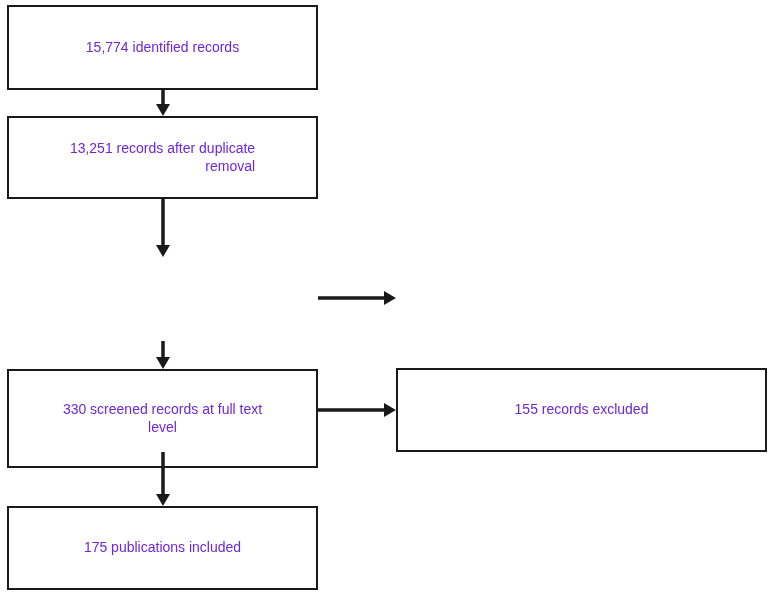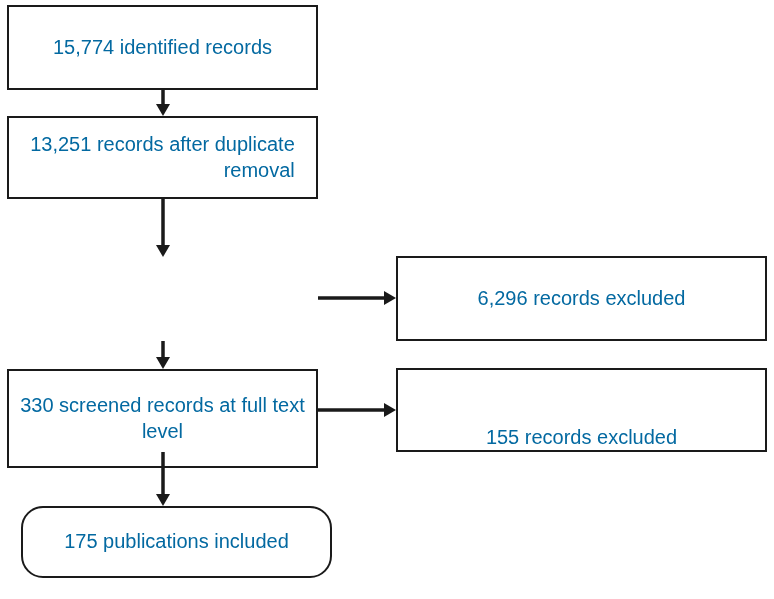--- a/index.html
+++ b/index.html
@@ -9,21 +9,21 @@
     font-family: "Liberation Sans", sans-serif;
   }
   .canvas { position: absolute; left: 0; top: 0; width: 774px; height: 599px; }
   .box {
     position: absolute; box-sizing: border-box;
     background: #ffffff; border: 2.5px solid #1a1a1a;
     display: flex; align-items: center; justify-content: center;
     text-align: center; padding: 0 8px;
   }
   .box .label {
-    font-size: 20px; line-height: 1.27; color: #0369a1;
+    font-size: 14px; line-height: 1.27; color: #6d28d9;
     white-space: pre-line;
   }
   svg.arrows {
     position: absolute; left: 0; top: 0;
     pointer-events: none;
   }
   svg.arrows line { stroke: #1a1a1a; stroke-width: 3.5; }
   svg.arrows polygon { fill: #1a1a1a; }
 </style>
 </head>
@@ -34,34 +34,31 @@
   <div class="box" style="left:7px; top:5px; width:311px; height:85px;">
     <span class="label">15,774 identified records</span>
   </div>
 
   <div class="box" style="left:7px; top:116px; width:311px; height:83px;text-align:right;">
     <span class="label">13,251 records after duplicate
 removal</span>
   </div>
 
 
-  <div class="box" style="left:396px; top:256px; width:371px; height:85px;">
-    <span class="label">6,296 records excluded</span>
-  </div>
 
   <div class="box" style="left:7px; top:369px; width:311px; height:99px;">
     <span class="label">330 screened records at full text
 level</span>
   </div>
 
-  <div class="box" style="left:396px; top:368px; width:371px; height:84px;align-items:flex-end;">
+  <div class="box" style="left:396px; top:368px; width:371px; height:84px;">
     <span class="label">155 records excluded</span>
   </div>
 
-  <div class="box" style="left:21px; top:506px; width:311px; height:72px;border-radius:22px;">
+  <div class="box" style="left:7px; top:506px; width:311px; height:84px;">
     <span class="label">175 publications included</span>
   </div>
 
   <svg class="arrows" width="774" height="599" viewBox="0 0 774 599">
 
     <g>
       <line x1="163" y1="90" x2="163" y2="105"></line>
       <polygon points="163,116 156,104 170,104"></polygon>
     </g>
 

